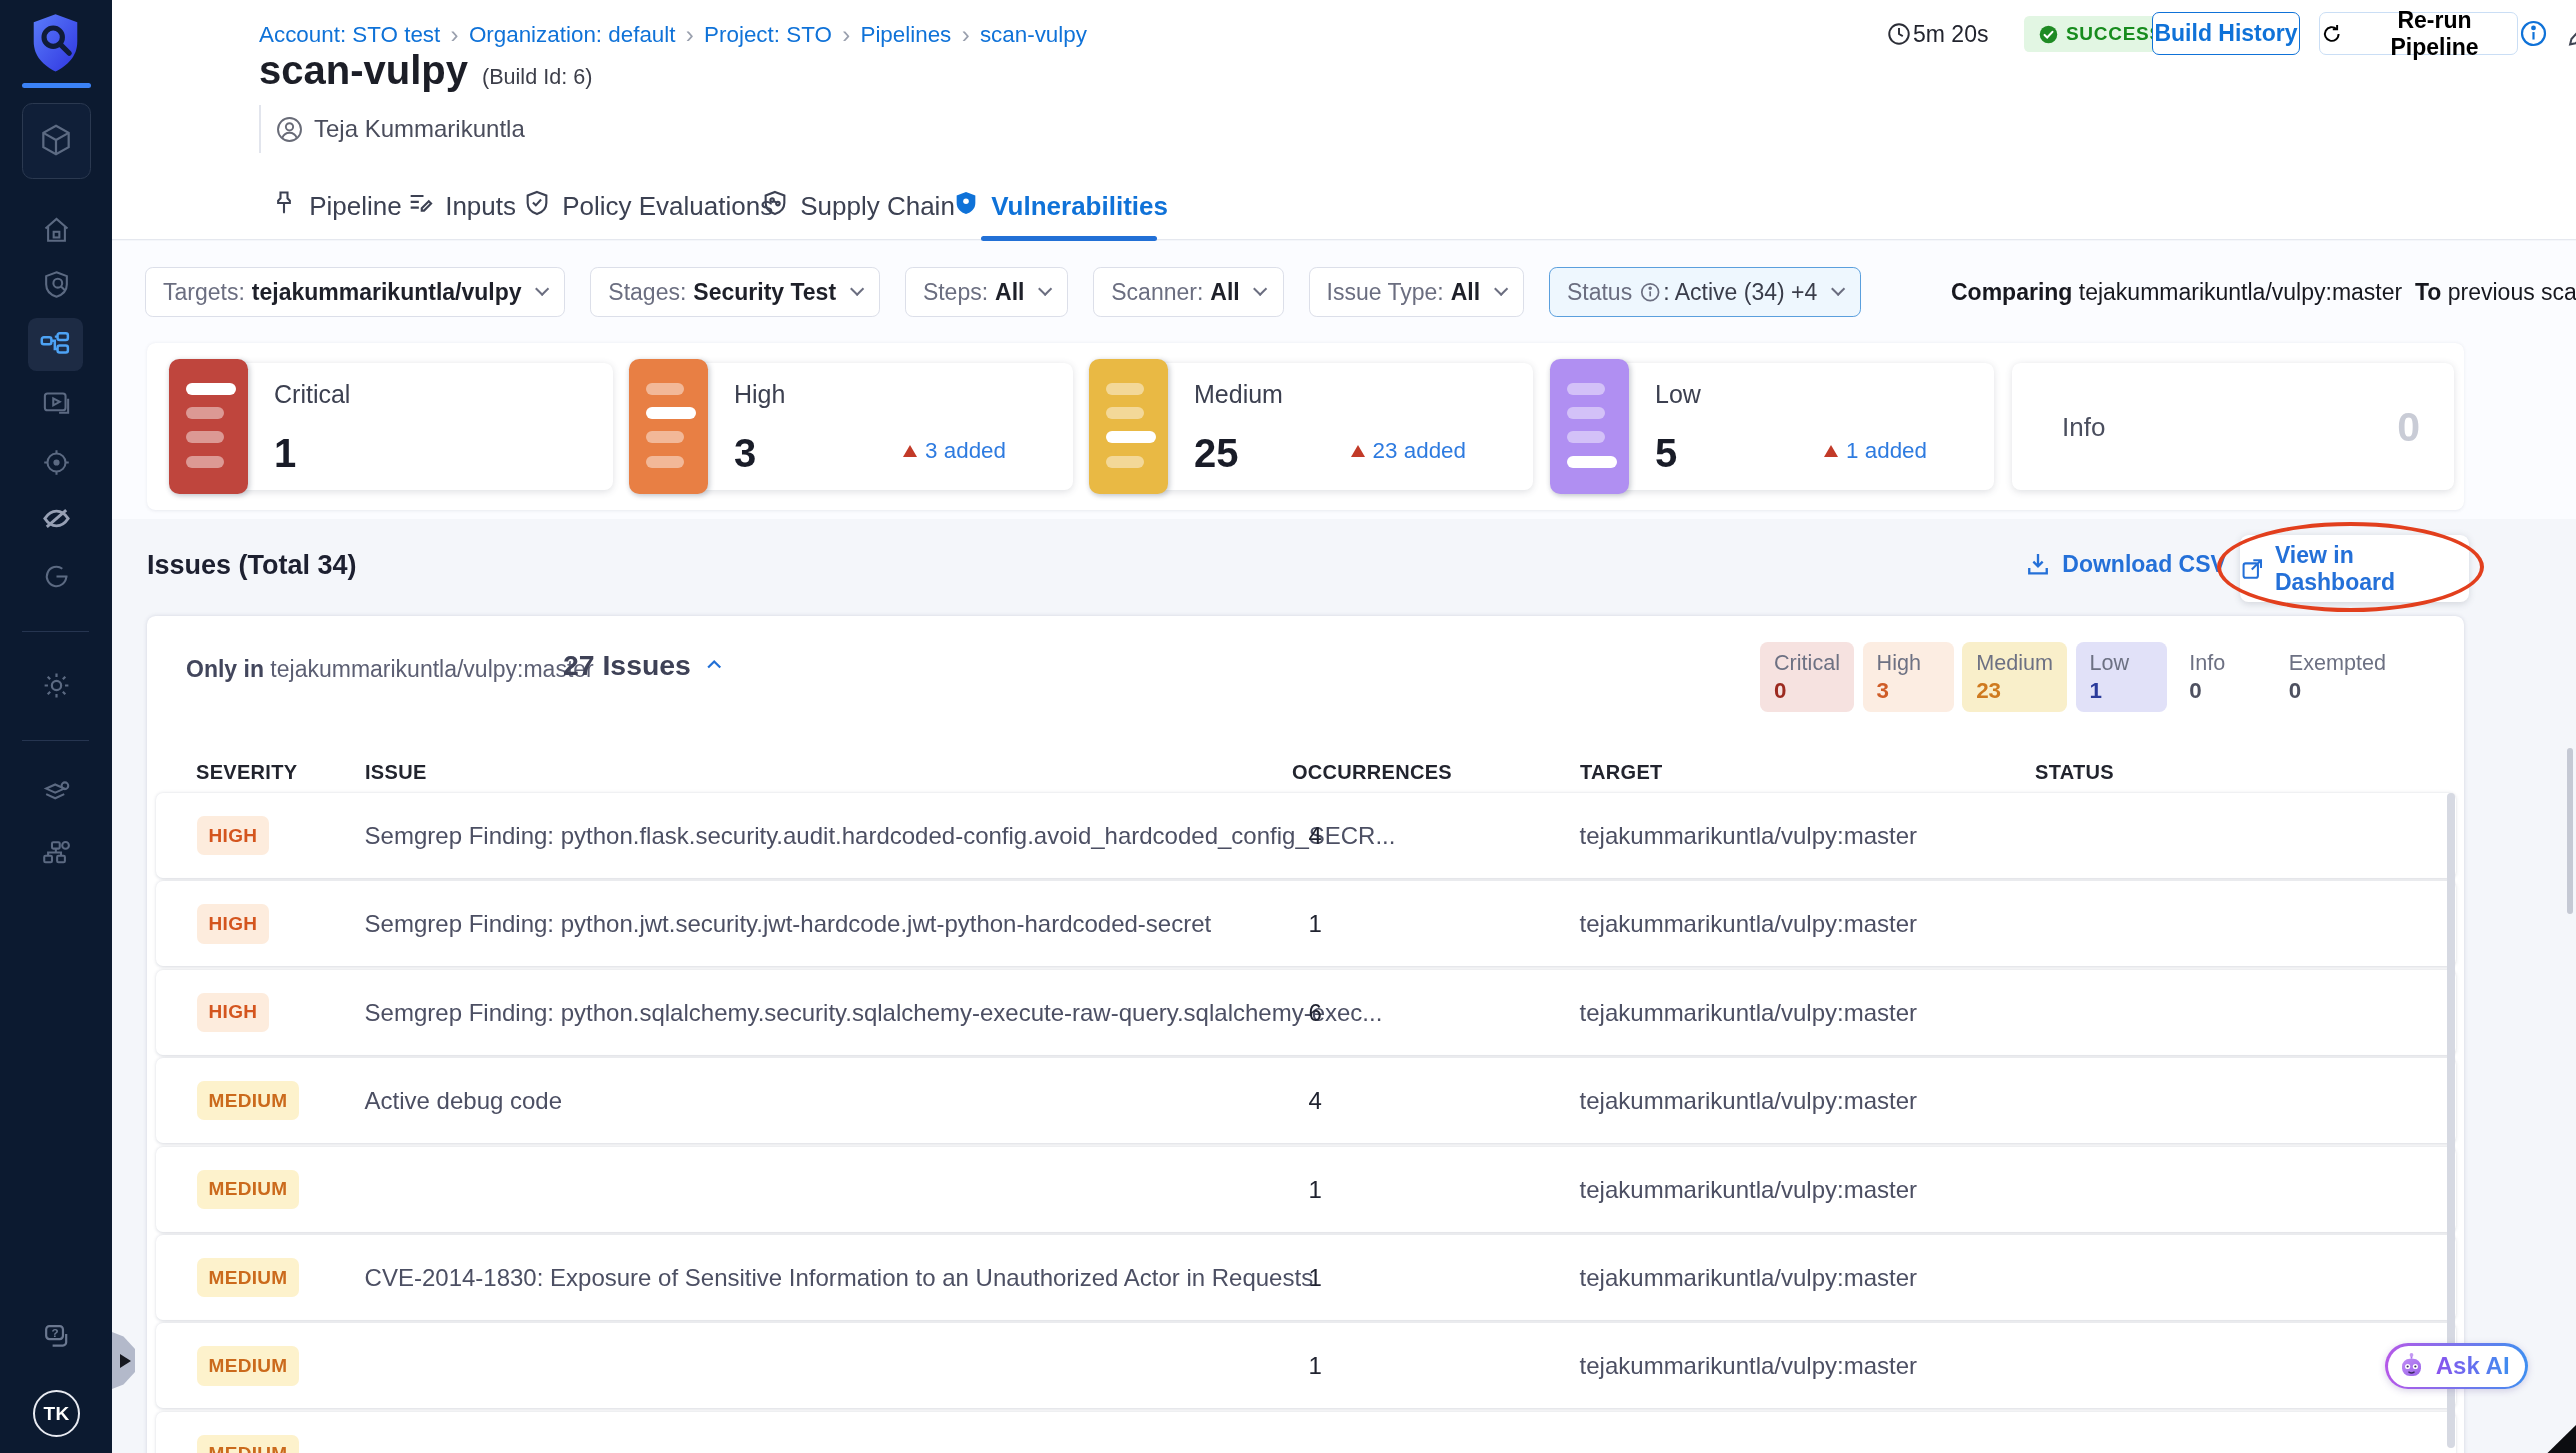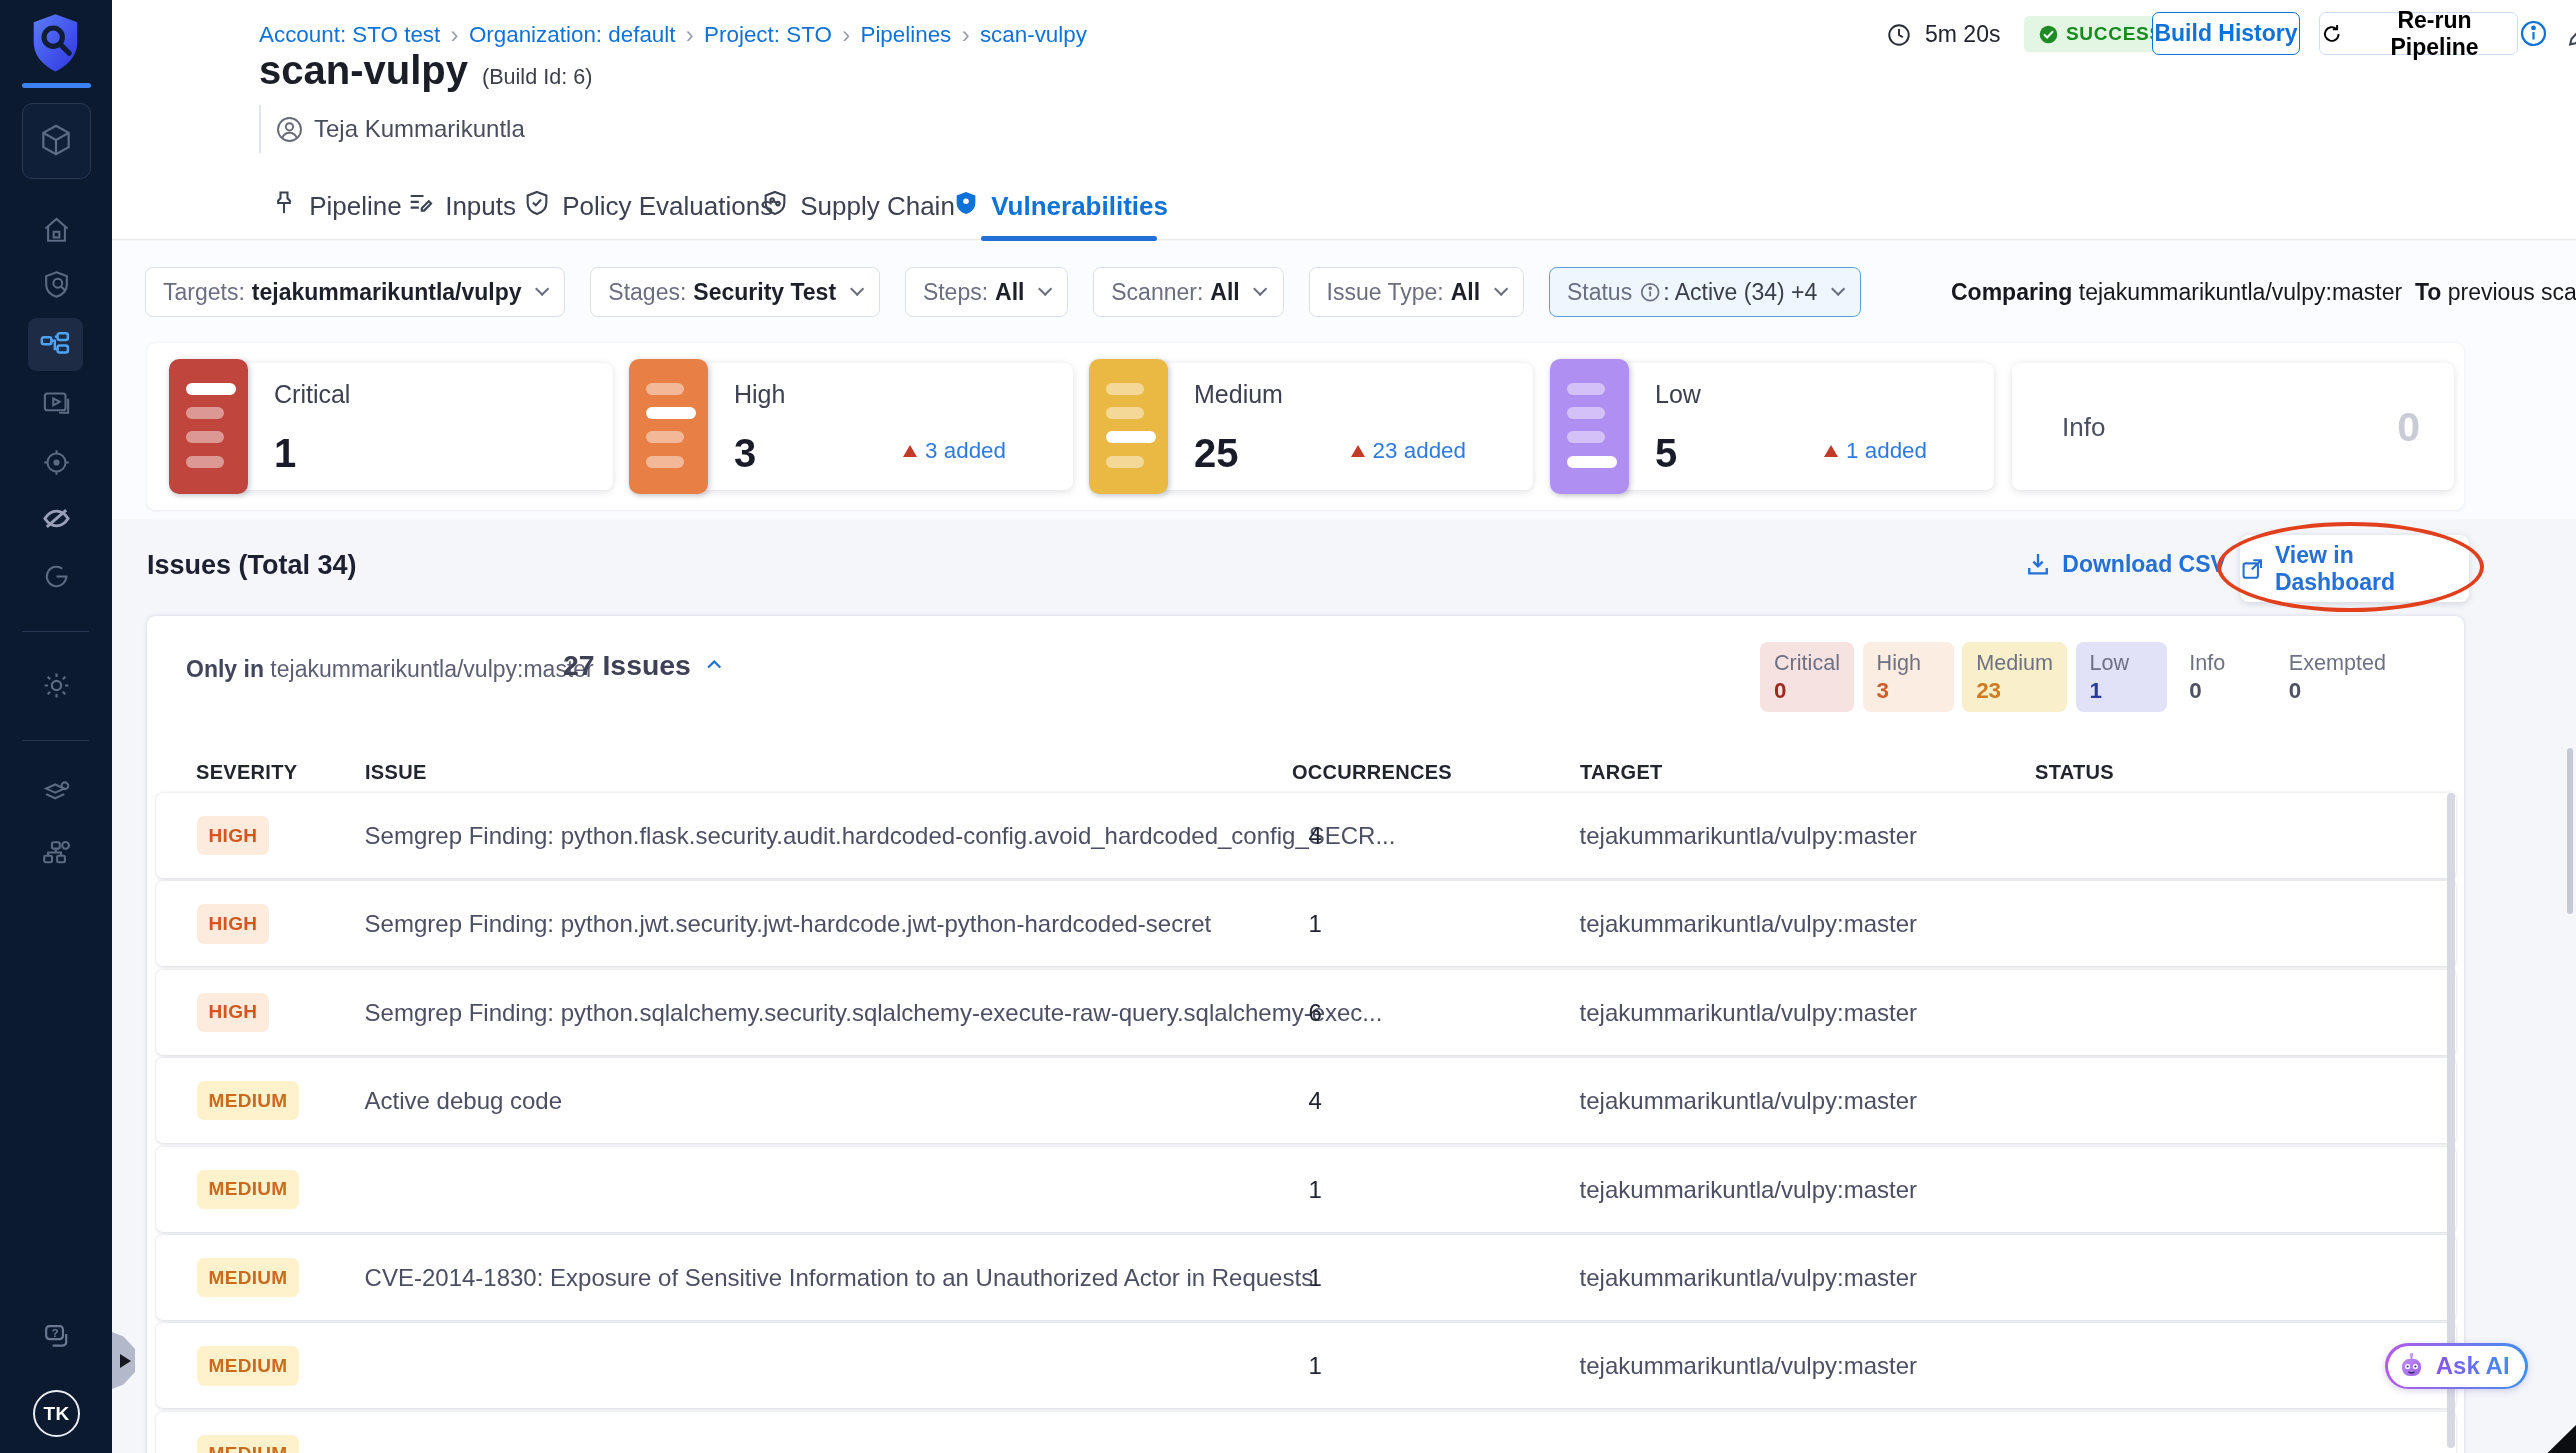--- a/index.html
+++ b/index.html
@@ -22,21 +22,21 @@
   .sd-1{top:631px}.sd-2{top:740px}
   .tk-avatar { position:absolute; left:33px; top:1390px; width:47px; height:47px; border-radius:50%; border:2.6px solid #e8eaf1; color:#fff; font-weight:700; font-size:19px; display:flex; align-items:center; justify-content:center; letter-spacing:0.4px; }
   .handle { position:absolute; left:112px; top:1332px; width:23px; height:57px; background:#b3b9ca; z-index:5; clip-path:polygon(0 0, 50% 8%, 100% 30%, 100% 70%, 50% 92%, 0 100%); display:flex; align-items:center; justify-content:center; }
   .handle::after { content:""; width:0; height:0; border-top:7.8px solid transparent; border-bottom:7.8px solid transparent; border-left:11.2px solid #16181f; margin-left:3.4px; }
 
   
   .topbar { position:absolute; left:112px; top:0; width:2464px; height:174px; background:#fff; }
   .crumbs { position:absolute; left:147px; top:21px; display:flex; align-items:center; gap:10.3px; font-size:22.4px; }
   .crumbs a { color:#0f72d8; text-decoration:none; }
   .crumb-sep { color:#9aa0ae; font-size:24px; }
-  .duration { position:absolute; left:1774px; top:21px; display:flex; align-items:center; gap:13px; font-size:23px; color:#22242e; }
+  .duration { position:absolute; left:1774px; top:21px; display:flex; gap:1px; font-size:23px; color:#22242e; }
   .duration svg { width:26px; height:26px; color:#2b2d36; }
   .badge-success { position:absolute; left:1912px; top:16.4px; height:36px; background:#e2f6e3; border-radius:5.2px; display:flex; align-items:center; gap:7px; padding:0 14px; color:#178c1e; font-weight:700; font-size:19px; letter-spacing:0.7px; }
   .badge-success svg { width:21px; height:21px; }
   .btn-outline { position:absolute; top:12px; height:43px; border-radius:7px; background:#fff; display:flex; align-items:center; justify-content:center; gap:8.6px; font-weight:700; font-size:23px; cursor:pointer; }
   .btn-history { left:2040px; width:148px; border:1.7px solid #0f72d8; color:#0f72d8; }
   .btn-rerun { left:2207px; width:199px; border:1.7px solid #cadef5; color:#000000; }
   .btn-rerun svg { width:24px; height:24px; }
   .ic-btn { position:absolute; top:19px; width:29px; height:29px; color:#3f4453; }
   .ic-info { left:2407px; color:#0f72d8; }
   .ic-pencil { left:2454px; }

